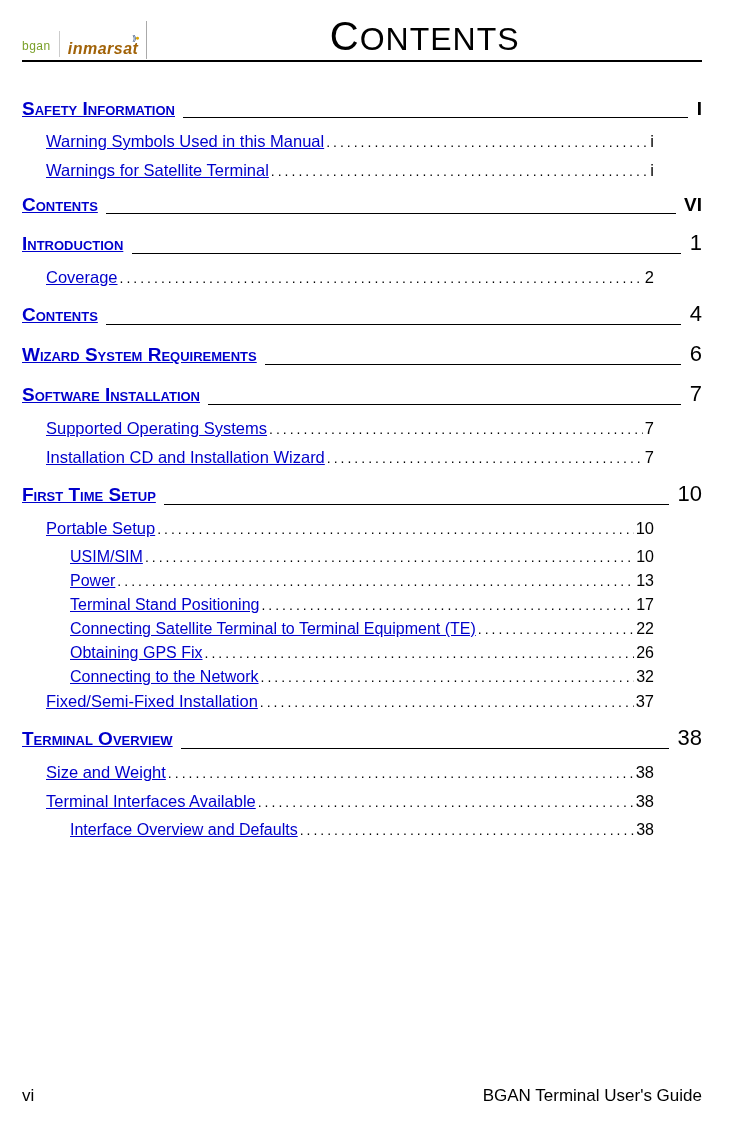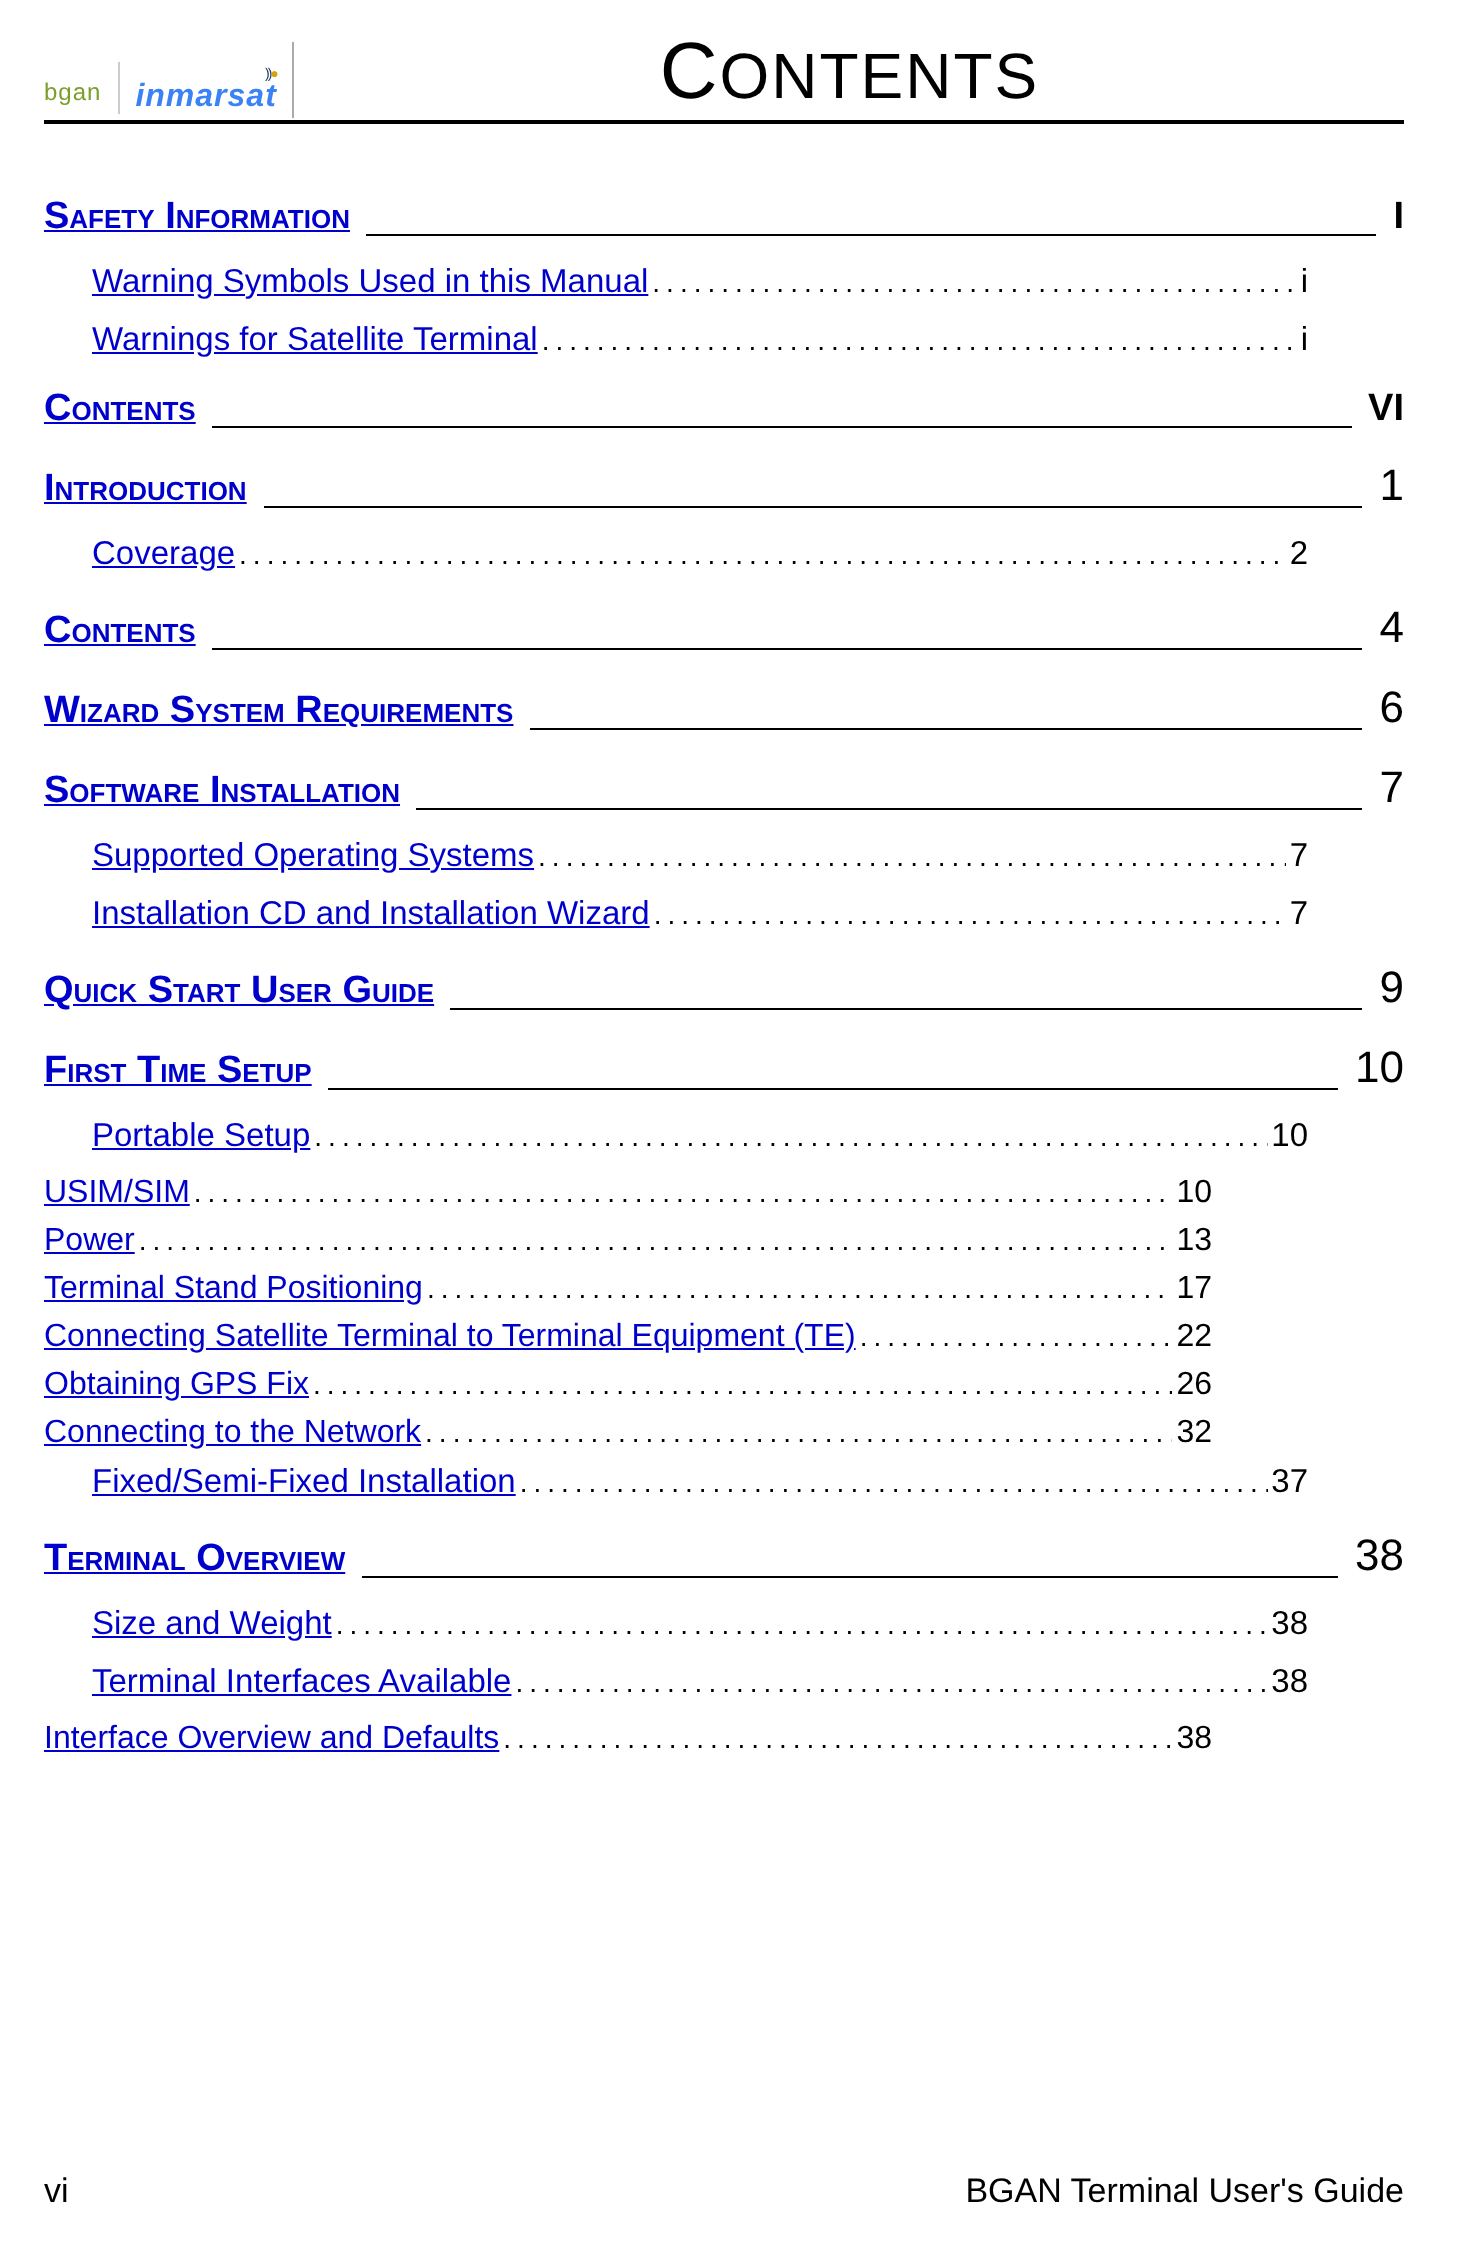--- a/index.html
+++ b/index.html
@@ -41,21 +41,21 @@
     flex-direction: column;
     align-items: flex-end;
     line-height: 1;
   }
   .logo-burst { font-size: 7px; color: #1a3a6b; letter-spacing: -1px; }
   .logo-burst .y { color: #d8a400; }
   .logo-inmarsat {
     font-size: 16px;
     font-style: italic;
     font-weight: 700;
-    color: #3b82f6;
+    color: #a16207;
     letter-spacing: 0.5px;
   }
   .title {
     flex: 1;
     text-align: center;
     font-size: 32px;
     font-variant: small-caps;
     letter-spacing: 1px;
     padding-bottom: 0px;
   }
@@ -108,20 +108,21 @@
     font-size: 16.5px;
     margin-left: 24px;
     width: 608px;
     margin-top: 0px;
     margin-bottom: 10px;
   }
   .lvl2 .pg { font-size: 16.5px; }
 
   .lvl3 {
     font-size: 16px;
+    margin-left: 48px;
     width: 584px;
     margin-top: 0px;
     margin-bottom: 6px;
   }
   .lvl3 .pg { font-size: 16px; }
 
   .footer {
     position: absolute;
     bottom: 20px;
     left: 22px;
@@ -213,27 +214,20 @@
       <a class="label">Supported Operating Systems</a>
       <span class="leader-dots dots-fill"></span>
       <span class="pg">7</span>
     </div>
     <div class="row lvl2">
       <a class="label">Installation CD and Installation Wizard</a>
       <span class="leader-dots dots-fill"></span>
       <span class="pg">7</span>
     </div>
     <div class="row lvl1">
-      <a class="label">Quick Start User Guide</a>
-      <span>&nbsp;</span>
-      <span class="leader-line"></span>
-      <span>&nbsp;</span>
-      <span class="pg">9</span>
-    </div>
-    <div class="row lvl1">
       <a class="label">First Time Setup</a>
       <span>&nbsp;</span>
       <span class="leader-line"></span>
       <span>&nbsp;</span>
       <span class="pg">10</span>
     </div>
     <div class="row lvl2">
       <a class="label">Portable Setup</a>
       <span class="leader-dots dots-fill"></span>
       <span class="pg">10</span>

